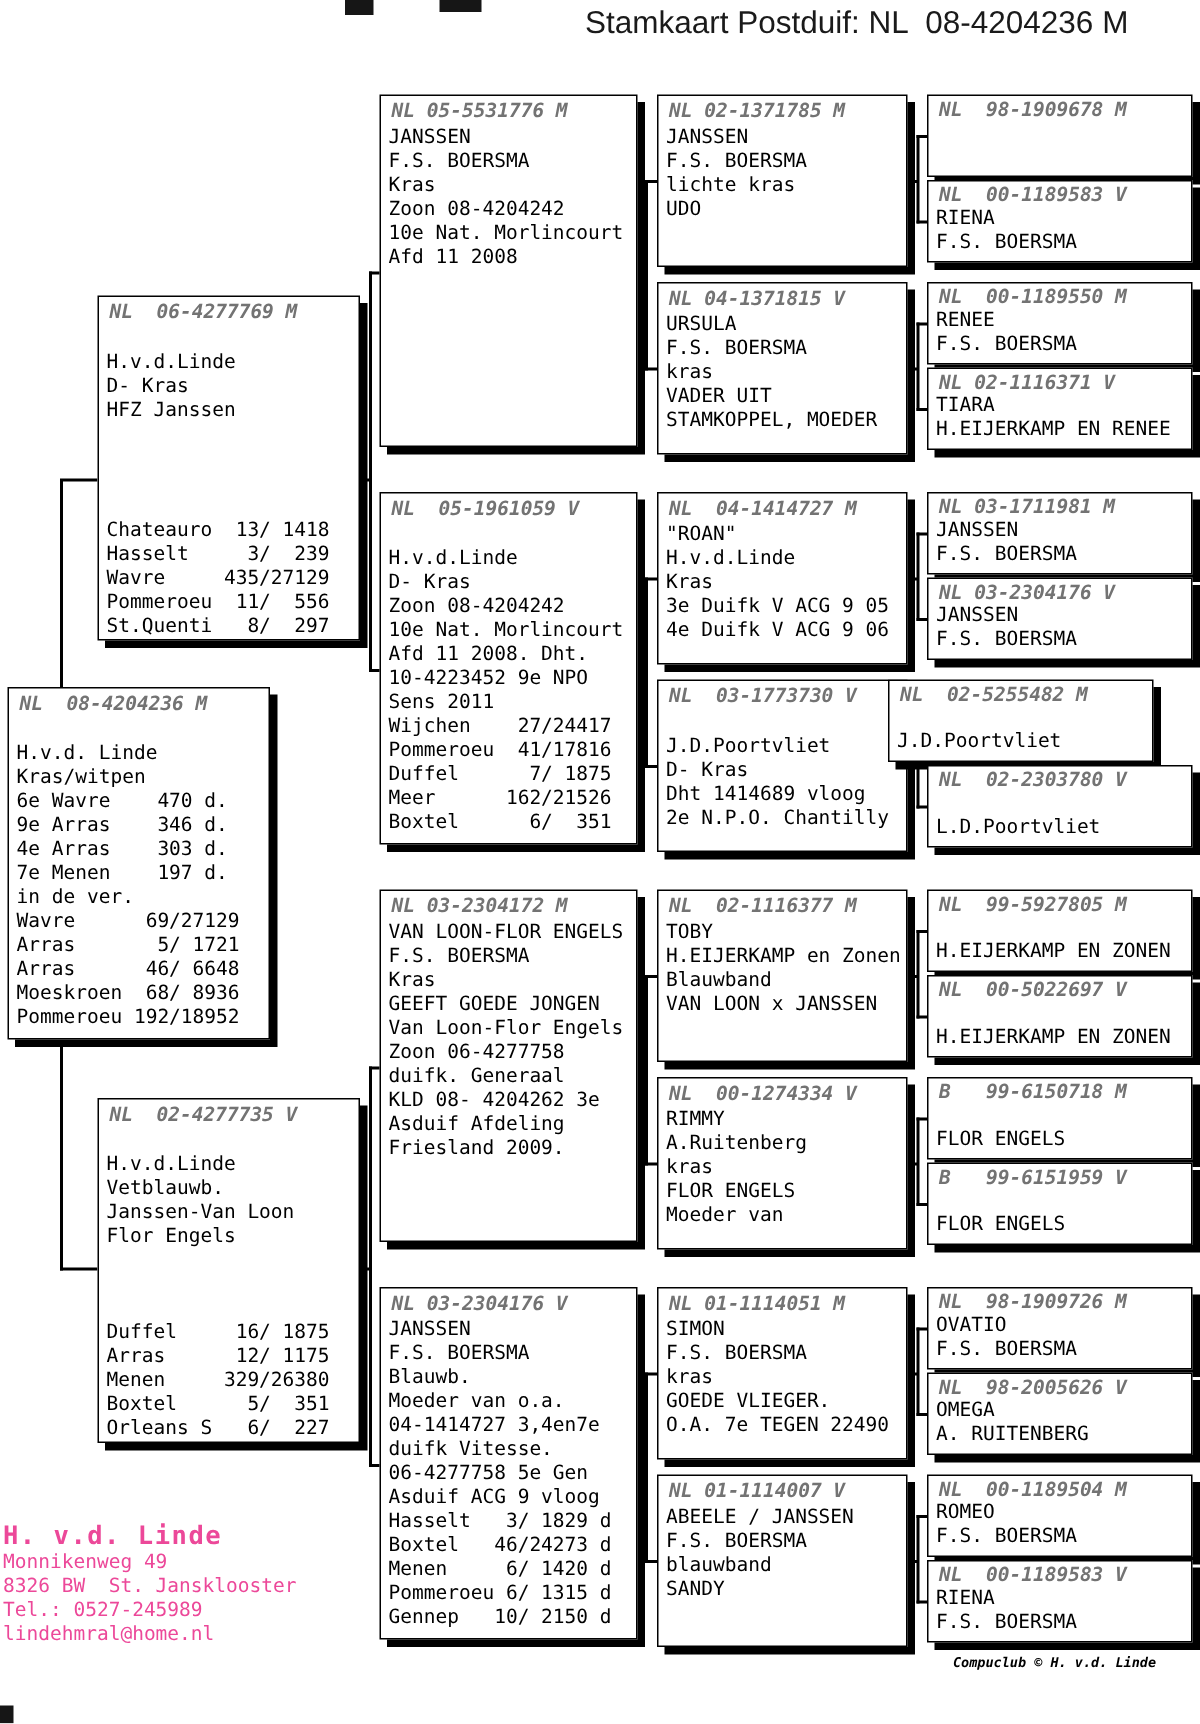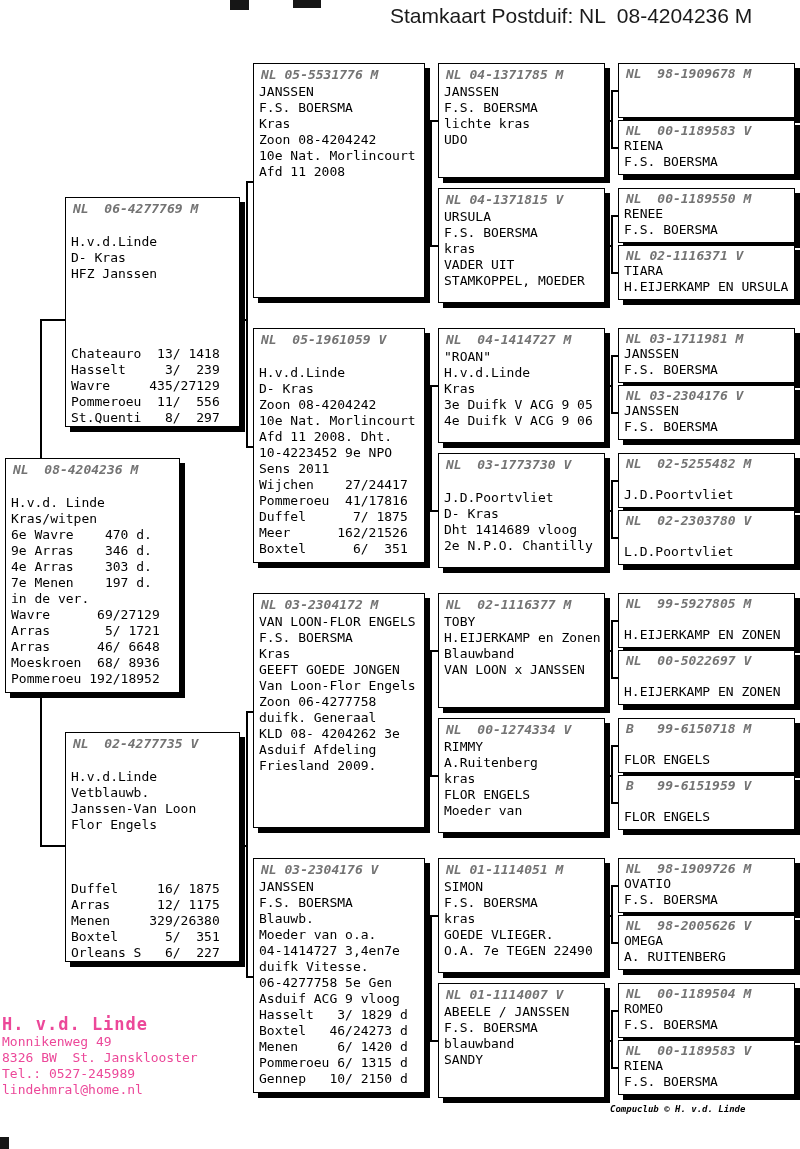--- a/index.html
+++ b/index.html
@@ -15,21 +15,21 @@
   .sm .ring{padding-top:2px;}
   .sm .bodytxt{padding-top:0;}
   .hl,.vl{position:absolute;background:#000;z-index:1;}
   .hl{height:2px;}
   .vl{width:2px;}
   .artifact{position:absolute;background:#161616;z-index:3;}
   .owner{position:absolute;left:2px;top:1014px;color:#ec4899;}
   .owner .oname{font-size:17px;font-weight:bold;letter-spacing:1px;white-space:pre;}
   .owner .oline{font-size:13px;line-height:16px;white-space:pre;}
   .owner .oline:first-of-type{margin-top:6px;}
-  .credit{position:absolute;left:610px;top:1104px;width:186px;text-align:left;
+  .credit{position:absolute;left:610px;top:1104px;width:186px;text-align:center;
           font-size:9px;font-weight:bold;font-style:italic;white-space:pre;color:#000;}
 </style>
 </head>
 <body>
 
 <div id="page">
 
   <div class="title">Stamkaart Postduif: NL  08-4204236 M</div>
 
   <div class="artifact" style="left:230px;top:0;width:19px;height:10px"></div>
@@ -211,21 +211,21 @@
 06-4277758 5e Gen
 Asduif ACG 9 vloog
 Hasselt   3/ 1829 d
 Boxtel   46/24273 d
 Menen     6/ 1420 d
 Pommeroeu 6/ 1315 d
 Gennep   10/ 2150 d</div>
   </div>
 
   <div class="box" style="left:438px;top:63px;width:167px;height:115px">
-    <div class="ring">NL 04-1371785 M</div>
+    <div class="ring">NL 02-1371785 M</div>
     <div class="bodytxt">JANSSEN
 F.S. BOERSMA
 lichte kras
 UDO</div>
   </div>
   <div class="box" style="left:438px;top:188px;width:167px;height:115px">
     <div class="ring">NL 04-1371815 V</div>
     <div class="bodytxt">URSULA
 F.S. BOERSMA
 kras
@@ -288,33 +288,33 @@
 F.S. BOERSMA</div>
   </div>
   <div class="box sm" style="left:618px;top:188px;width:177px;height:55px">
     <div class="ring">NL  00-1189550 M</div>
     <div class="bodytxt">RENEE
 F.S. BOERSMA</div>
   </div>
   <div class="box sm" style="left:618px;top:245px;width:177px;height:55px">
     <div class="ring">NL 02-1116371 V</div>
     <div class="bodytxt">TIARA
-H.EIJERKAMP EN URSULA</div>
+H.EIJERKAMP EN RENEE</div>
   </div>
   <div class="box sm" style="left:618px;top:328px;width:177px;height:55px">
     <div class="ring">NL 03-1711981 M</div>
     <div class="bodytxt">JANSSEN
 F.S. BOERSMA</div>
   </div>
   <div class="box sm" style="left:618px;top:385px;width:177px;height:55px">
     <div class="ring">NL 03-2304176 V</div>
     <div class="bodytxt">JANSSEN
 F.S. BOERSMA</div>
   </div>
-  <div class="box sm" style="left:618px;top:453px;width:177px;height:55px">
+  <div class="box sm" style="left:592px;top:453px;width:177px;height:55px">
     <div class="ring">NL  02-5255482 M</div>
     <div class="bodytxt">
 J.D.Poortvliet</div>
   </div>
   <div class="box sm" style="left:618px;top:510px;width:177px;height:55px">
     <div class="ring">NL  02-2303780 V</div>
     <div class="bodytxt">
 L.D.Poortvliet</div>
   </div>
   <div class="box sm" style="left:618px;top:593px;width:177px;height:55px">

